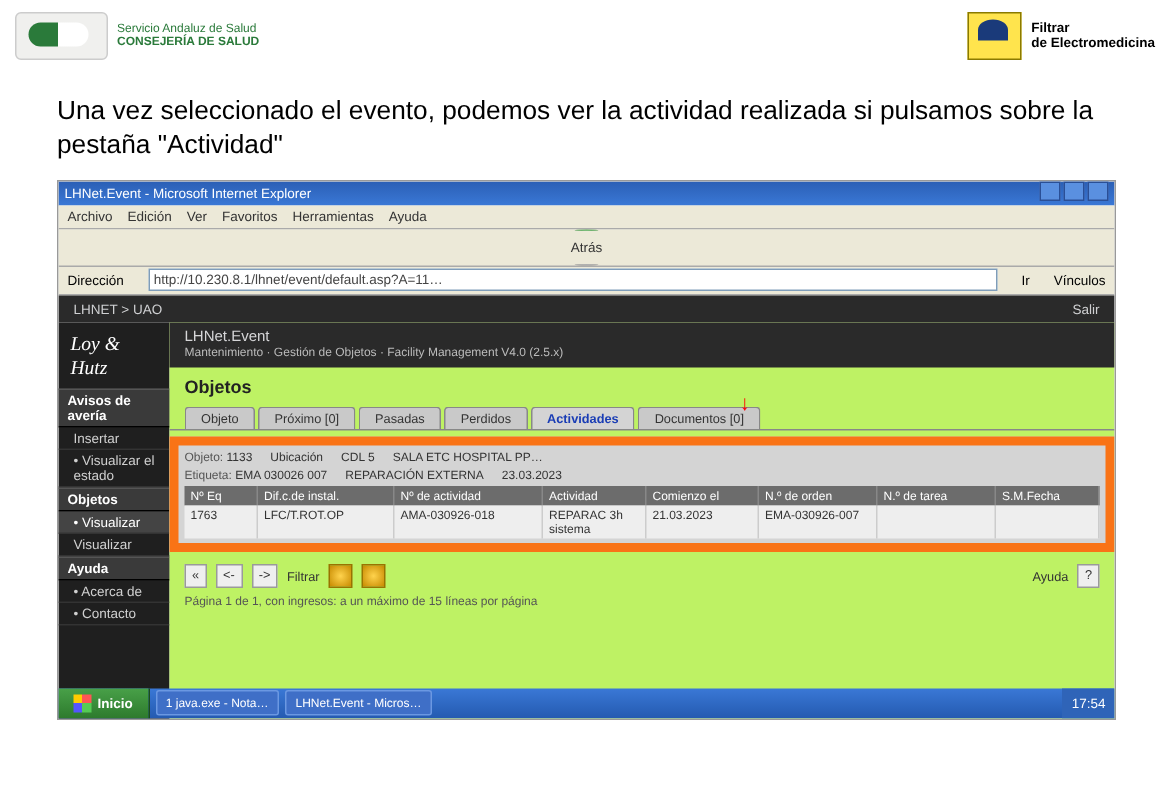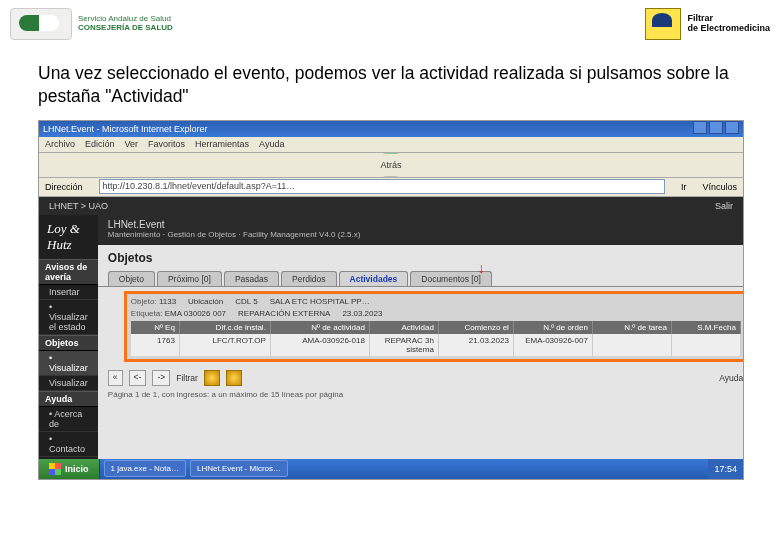--- a/index.html
+++ b/index.html
@@ -125,21 +125,21 @@
   .side .brand{
     font-family:cursive;font-style:italic;color:#fff;font-size:13px;padding:2px 8px 6px;
   }
   .side .grp{
     background:#3a3a3a;color:#fff;font-weight:bold;padding:2px 6px;border-top:1px solid #555;border-bottom:1px solid #000;
   }
   .side .item{
     padding:2px 10px;color:#d0d0d0;border-bottom:1px solid #333;
   }
   .side .item.hl{color:#fff;background:#444;}
-  .main{flex:1;background:#e5e5e5;display:flex;flex-direction:column;}
+  .main{flex:1;background:#bef264;display:flex;flex-direction:column;}
   .top-dark{
     background:#2a2a2a;color:#cfd0d2;display:flex;align-items:center;justify-content:space-between;
     padding:4px 10px;font-size:9px;
   }
   .top-sub{background:#2a2a2a;color:#bbb;font-size:8px;padding:0 10px 6px;}
   .heading{
     font-weight:bold;font-size:12px;padding:6px 10px 2px;color:#222;
     display:flex;justify-content:space-between;align-items:flex-start;
   }
   .filters{
@@ -153,21 +153,21 @@
     border-bottom:1px solid #888;position:relative;
   }
   .tab{
     padding:2px 10px;background:#c9c9c9;border:1px solid #888;border-bottom:none;color:#333;border-radius:3px 3px 0 0;
   }
   .tab.hi{color:#1a3db5;font-weight:bold;background:#d4d4d4;}
   .arrow{
     position:absolute;left:380px;top:-10px;color:red;font-weight:bold;font-size:14px;line-height:1;
   }
   .panel{
-    margin:4px 26px;background:#d4d4d4;border:3px solid #f97316;padding:3px 4px;font-size:8px;color:#333;text-align:right;
+    margin:4px 0;background:#d4d4d4;border:6px solid #f97316;padding:3px 4px;font-size:8px;color:#333;
   }
   .prow{display:flex;gap:12px;margin-bottom:3px;}
   .prow .lab{color:#555;}
   .dgrid-head{
     display:flex;background:#6c6c6c;color:#fff;font-size:8px;
   }
   .dgrid-head span{padding:2px 4px;border-right:1px solid #888;}
   .c1{width:40px}.c2{width:82px}.c3{width:90px}.c4{width:60px}.c5{width:66px}.c6{width:70px}.c7{width:70px}.c8{width:60px}
   .dgrid-row{
     display:flex;background:#eee;color:#333;font-size:8px;

